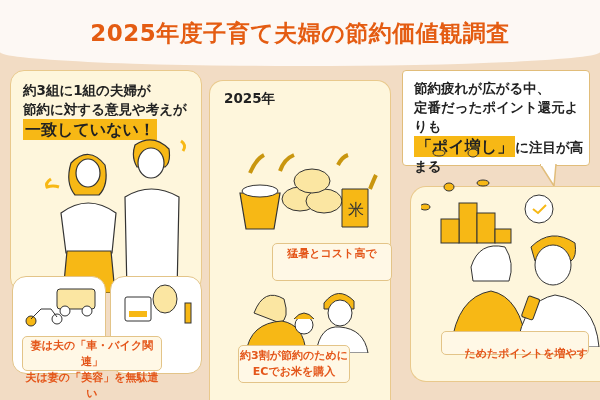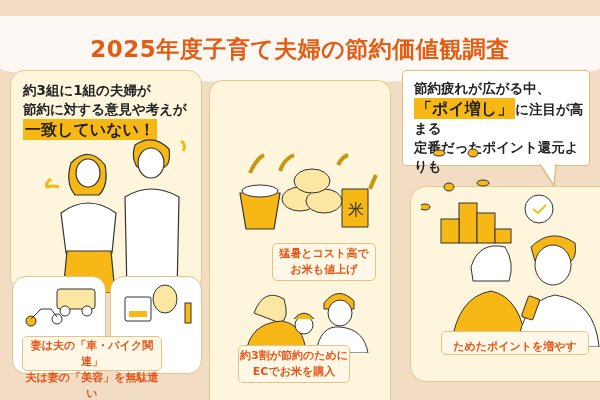--- a/index.html
+++ b/index.html
@@ -3,21 +3,21 @@
 <meta charset="utf-8">
 <style>
   * { margin: 0; padding: 0; box-sizing: border-box; }
   html, body { width: 600px; height: 400px; overflow: hidden; }
   body {
     font-family: "DejaVu Sans", "Liberation Sans", sans-serif;
     background: #f2dcc4;
     position: relative;
   }
   .header {
-    position: absolute; left: 0; top: 16px; width: 600px; height: 66px;
+    position: absolute; left: 0; top: 0; width: 600px; height: 66px;
     background: #fdf8f4;
     border-bottom-left-radius: 50% 14px;
     border-bottom-right-radius: 50% 14px;
   }
   .title {
     position: absolute; left: 0; top: 18px; width: 600px;
     text-align: center; font-size: 23px; font-weight: bold;
     color: #e45c12; letter-spacing: 0.5px;
   }
   .panel {
@@ -92,57 +92,57 @@
     <rect x="66" y="20" width="6" height="20" fill="#f7b815" stroke="#333"></rect>
   </svg>
 </div>
 <div class="caption" style="left:22px; top:336px; width:140px; height:35px; padding-top:1px;">
   <div>妻は夫の「車・バイク関連」</div>
   <div>夫は妻の「美容」を無駄遣い</div>
 </div>
 
 <div class="panel p2">
   <div class="heading" style="left:14px; top:8px;">
+    <div>2025年</div>
   </div>
   <svg class="fig" style="left:10px; top:72px;" width="160" height="90" viewBox="0 0 160 90">
     <path d="M30 20 q6 -14 14 -18 M60 18 q4 -12 14 -16 M118 12 q4 -8 10 -10 M150 36 q4 -10 6 -14" stroke="#c9960f" stroke-width="4" fill="none"></path>
     <path d="M20 40 h40 l-6 36 h-28z" fill="#f7b815" stroke="#333" stroke-width="1.2"></path>
     <ellipse cx="40" cy="38" rx="18" ry="6" fill="#fff" stroke="#333"></ellipse>
     <ellipse cx="80" cy="46" rx="18" ry="12" fill="#fbe6a2" stroke="#333"></ellipse>
     <ellipse cx="104" cy="48" rx="18" ry="12" fill="#fbe6a2" stroke="#333"></ellipse>
     <ellipse cx="92" cy="28" rx="18" ry="12" fill="#fbe6a2" stroke="#333"></ellipse>
     <path d="M122 36 h26 v38 h-26z" fill="#f7b815" stroke="#333"></path>
     <text x="128" y="62" font-size="16" fill="#333" font-family="DejaVu Sans, sans-serif">米</text>
   </svg>
-  <div class="caption" style="left:62px; top:162px; width:104px; height:38px; padding-top:2px;">
+  <div class="caption" style="left:62px; top:162px; width:120px; height:38px; padding-top:2px;">
     <div>猛暑とコスト高で</div>
-    <div>お米も値上げ</div>
   </div>
   <svg class="fig" style="left:30px; top:202px;" width="130" height="70" viewBox="0 0 130 70">
     <path d="M14 30 q10 -26 30 -14 q6 20 -4 24z" fill="#fbe6a2" stroke="#333"></path>
     <path d="M6 70 q4 -30 36 -32 q22 4 24 32z" fill="#f7b815" stroke="#333"></path>
     <circle cx="64" cy="42" r="9" fill="#fff" stroke="#333"></circle>
     <path d="M54 36 q10 -12 20 0" fill="#f7b815" stroke="#333"></path>
     <path d="M84 20 q14 -18 30 -2 v8 h-30z" fill="#f7b815" stroke="#333"></path>
     <ellipse cx="100" cy="30" rx="12" ry="13" fill="#fff" stroke="#333"></ellipse>
     <path d="M76 70 q4 -28 24 -26 q24 2 28 26z" fill="#fff" stroke="#333"></path>
   </svg>
   <div class="caption" style="left:28px; top:264px; width:112px; height:38px; padding-top:2px;">
     <div>約3割が節約のために</div>
     <div>ECでお米を購入</div>
   </div>
 </div>
 
 <div class="p3-bubble">
   <div class="heading" style="left:11px; top:8px;">
     <div>節約疲れが広がる中、</div>
+    <div>定番だったポイント還元よりも</div>
     <div>
       <span class="hl">「ポイ増し」</span><span>に注目が高まる</span>
     </div>
-    <div>定番だったポイント還元よりも</div>
   </div>
 </div>
 <svg class="fig" style="left:540px; top:164px;" width="22" height="24" viewBox="0 0 22 24">
   <path d="M0 0 L14 22 L16 0" fill="#fff" stroke="#e1bd7a" stroke-width="1.5"></path>
   <rect x="1" y="0" width="14" height="2" fill="#fff"></rect>
 </svg>
 
 <div class="panel p3">
   <svg class="fig" style="left:10px; top:-40px;" width="180" height="200" viewBox="0 0 180 200">
     <ellipse cx="18" cy="6" rx="6" ry="3" fill="#f7b815" stroke="#333"></ellipse>
@@ -156,14 +156,14 @@
     <rect x="74" y="82" width="16" height="14" fill="#f7b815" stroke="#333"></rect>
     <circle cx="118" cy="62" r="14" fill="#fff" stroke="#333"></circle>
     <path d="M112 62 l5 4 l8 -8" stroke="#f7b815" stroke-width="2" fill="none"></path>
     <path d="M50 120 q8 -26 34 -20 q10 16 4 34 h-36z" fill="#fff" stroke="#333"></path>
     <path d="M30 200 q6 -50 40 -56 q30 6 36 56z" fill="#f7b815" stroke="#333"></path>
     <path d="M110 100 q20 -20 44 -4 q2 14 -4 18 h-36z" fill="#f7b815" stroke="#333"></path>
     <ellipse cx="132" cy="118" rx="18" ry="20" fill="#fff" stroke="#333"></ellipse>
     <path d="M96 200 q6 -46 38 -52 q40 6 44 52z" fill="#fff" stroke="#333"></path>
     <rect x="104" y="150" width="12" height="22" rx="2" fill="#f7b815" stroke="#333" transform="rotate(20 110 160)"></rect>
   </svg>
-  <div class="caption" style="left:30px; top:144px; width:148px; height:24px; padding-top:7px;">ためたポイントを増やす</div>
+  <div class="caption" style="left:30px; top:144px; width:148px; height:24px; padding-top:14px;text-align:right;">ためたポイントを増やす</div>
 </div>
 
 </body></html>

